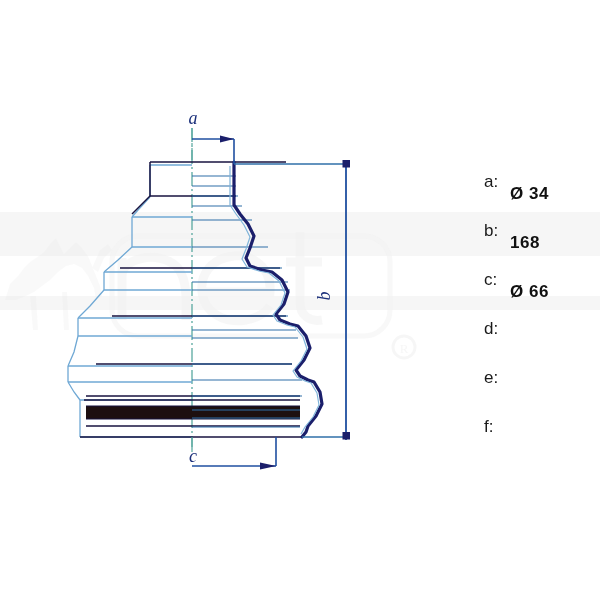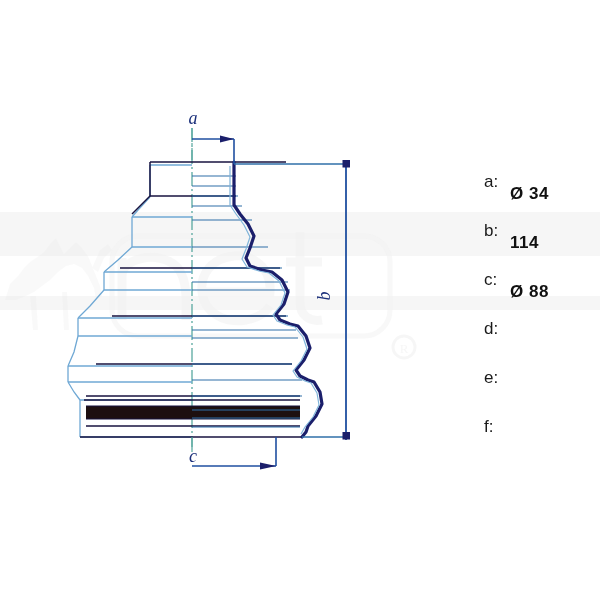--- a/index.html
+++ b/index.html
@@ -209,26 +209,26 @@
 
   <div class="legend">
 
     <div class="legend-row">
       <span class="lg-key">a:</span>
       <span class="lg-val">Ø 34</span>
     </div>
 
     <div class="legend-row">
       <span class="lg-key">b:</span>
-      <span class="lg-val">114</span>
+      <span class="lg-val">168</span>
     </div>
 
     <div class="legend-row">
       <span class="lg-key">c:</span>
-      <span class="lg-val">Ø 88</span>
+      <span class="lg-val">Ø 66</span>
     </div>
 
     <div class="legend-row">
       <span class="lg-key">d:</span>
       <span class="lg-val"></span>
     </div>
 
     <div class="legend-row">
       <span class="lg-key">e:</span>
       <span class="lg-val"></span>

